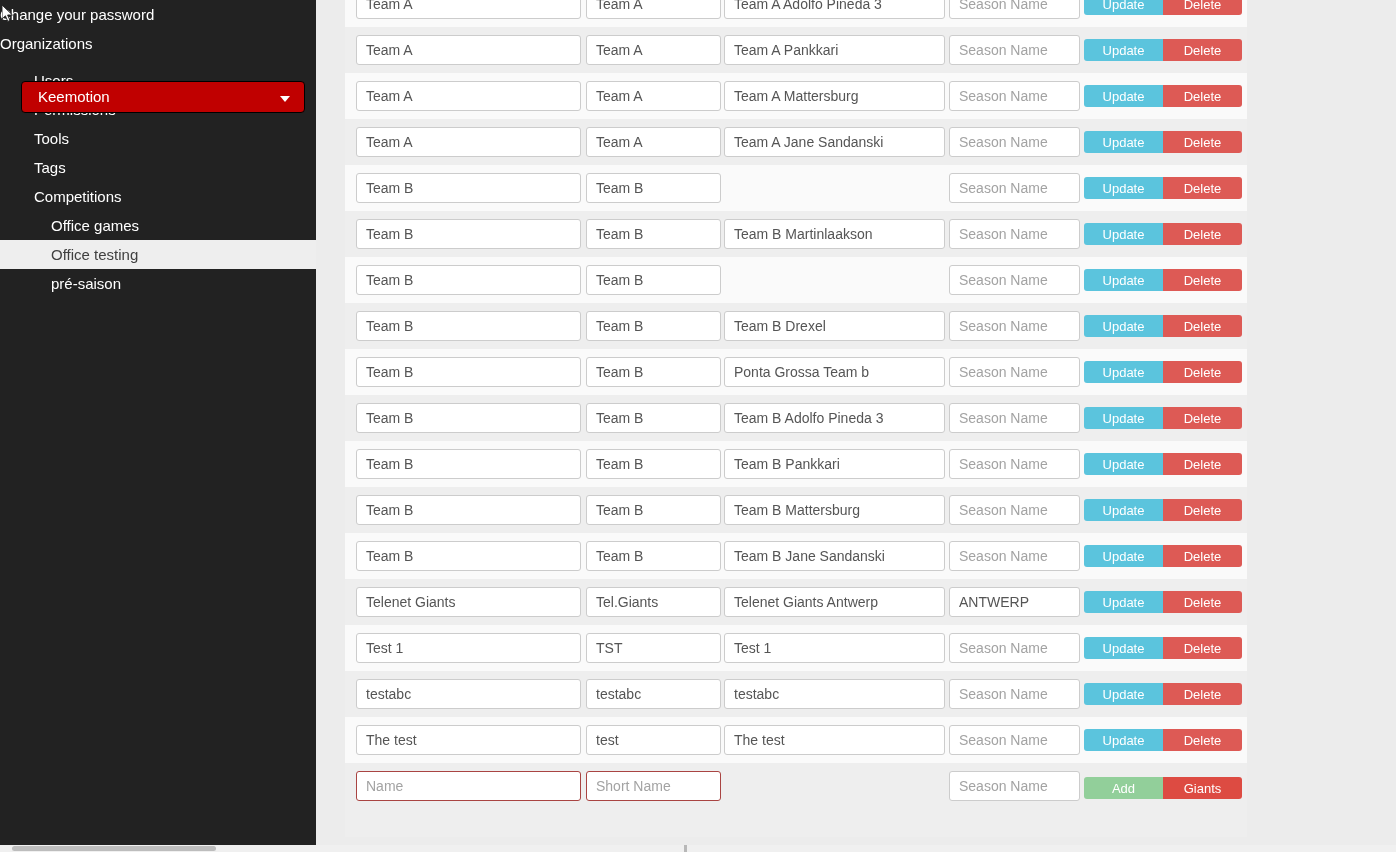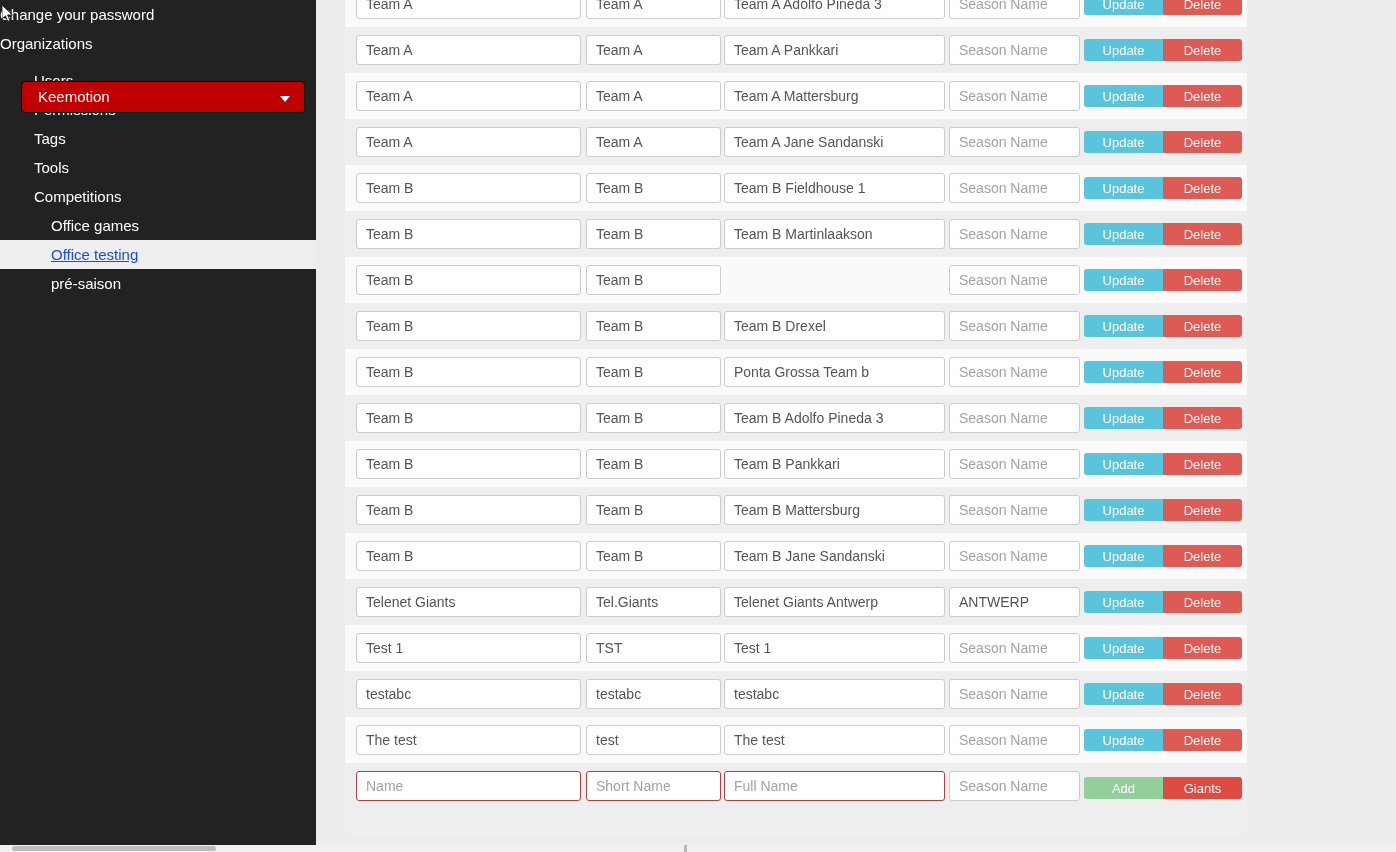--- a/index.html
+++ b/index.html
@@ -26,22 +26,21 @@
     line-height: 17px;
     padding: 6px 0 6px 0;
     text-decoration: none;
     white-space: nowrap;
   }
   .side-l0 { padding-left: 0px; }
   .side-l1 { padding-left: 34px; }
   .side-l2 { padding-left: 51px; }
   .side-link.active {
     background: #eeeeee;
-    color: #1d4ed8;
-    text-decoration: underline;
+    color: #404040;
   }
   #org-button {
     position: absolute;
     left: 21px; top: 81px;
     width: 284px; height: 32px;
     background: #c00000;
     border: 1px solid #000000;
     border-radius: 4px;
     color: #ffffff;
     font-size: 15px;
@@ -194,22 +193,22 @@
     </div>
 
   <div id="org-button">
     <span>Keemotion</span>
     <span id="org-caret"></span>
   </div>
 
   <div id="side-sub" style="margin-top: 8px;">
       <a class="side-link side-l1" href="#">Users</a>
       <a class="side-link side-l1" href="#">Permissions</a>
+      <a class="side-link side-l1" href="#">Tools</a>
       <a class="side-link side-l1" href="#">Tags</a>
-      <a class="side-link side-l1" href="#">Tools</a>
       <a class="side-link side-l1" href="#">Competitions</a>
       <a class="side-link side-l2" href="#">Office games</a>
       <a class="side-link side-l2 active" href="#">Office testing</a>
       <a class="side-link side-l2" href="#">pré-saison</a>
     </div>
 
 </div>
 
 <div id="h-scroll-track"></div>
 <div id="h-scroll-thumb"></div>
@@ -242,21 +241,20 @@
       <div class="trow alt">
         <input type="text" class="cell-input c1" placeholder="Name" value="Team A" style="">
         <input type="text" class="cell-input c2" placeholder="Short Name" value="Team A" style="">
         <input type="text" class="cell-input c3" placeholder="Full Name" value="Team A Jane Sandanski" style="">
         <input type="text" class="cell-input c4" placeholder="Season Name" style="">
         <div class="btn-group"><button class="btn btn-update">Update</button><button class="btn btn-delete">Delete</button></div>
       </div>
       <div class="trow">
         <input type="text" class="cell-input c1" placeholder="Name" value="Team B" style="">
         <input type="text" class="cell-input c2" placeholder="Short Name" value="Team B" style="">
-        <input type="text" class="cell-input c3" placeholder="Full Name" value="Team B Fieldhouse 1" style="">
         <input type="text" class="cell-input c4" placeholder="Season Name" style="">
         <div class="btn-group"><button class="btn btn-update">Update</button><button class="btn btn-delete">Delete</button></div>
       </div>
       <div class="trow alt">
         <input type="text" class="cell-input c1" placeholder="Name" value="Team B" style="">
         <input type="text" class="cell-input c2" placeholder="Short Name" value="Team B" style="">
         <input type="text" class="cell-input c3" placeholder="Full Name" value="Team B Martinlaakson" style="">
         <input type="text" class="cell-input c4" placeholder="Season Name" style="">
         <div class="btn-group"><button class="btn btn-update">Update</button><button class="btn btn-delete">Delete</button></div>
       </div>
@@ -332,20 +330,19 @@
       <div class="trow">
         <input type="text" class="cell-input c1" placeholder="Name" value="The test" style="">
         <input type="text" class="cell-input c2" placeholder="Short Name" value="test" style="">
         <input type="text" class="cell-input c3" placeholder="Full Name" value="The test" style="">
         <input type="text" class="cell-input c4" placeholder="Season Name" style="">
         <div class="btn-group"><button class="btn btn-update">Update</button><button class="btn btn-delete">Delete</button></div>
       </div>
       <div class="trow last">
         <input type="text" class="cell-input c1 req" placeholder="Name" style="">
         <input type="text" class="cell-input c2 req" placeholder="Short Name" style="">
-        <input type="text" class="cell-input c3 req" placeholder="Full Name" style="">
         <input type="text" class="cell-input c4" placeholder="Season Name" style="">
         <div class="btn-group"><button class="btn btn-add">Add</button><button class="btn btn-reset">Giants</button></div>
       </div>
       <div id="table-tail"></div>
     </div>
   <div id="table-right-edge"></div>
 </div>
 
 </body></html>

